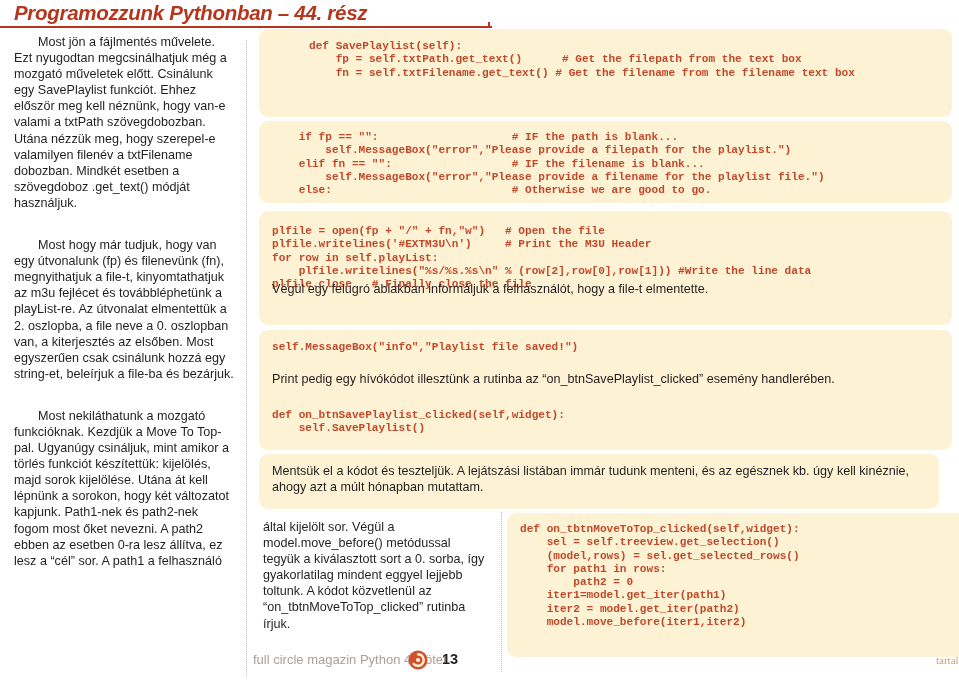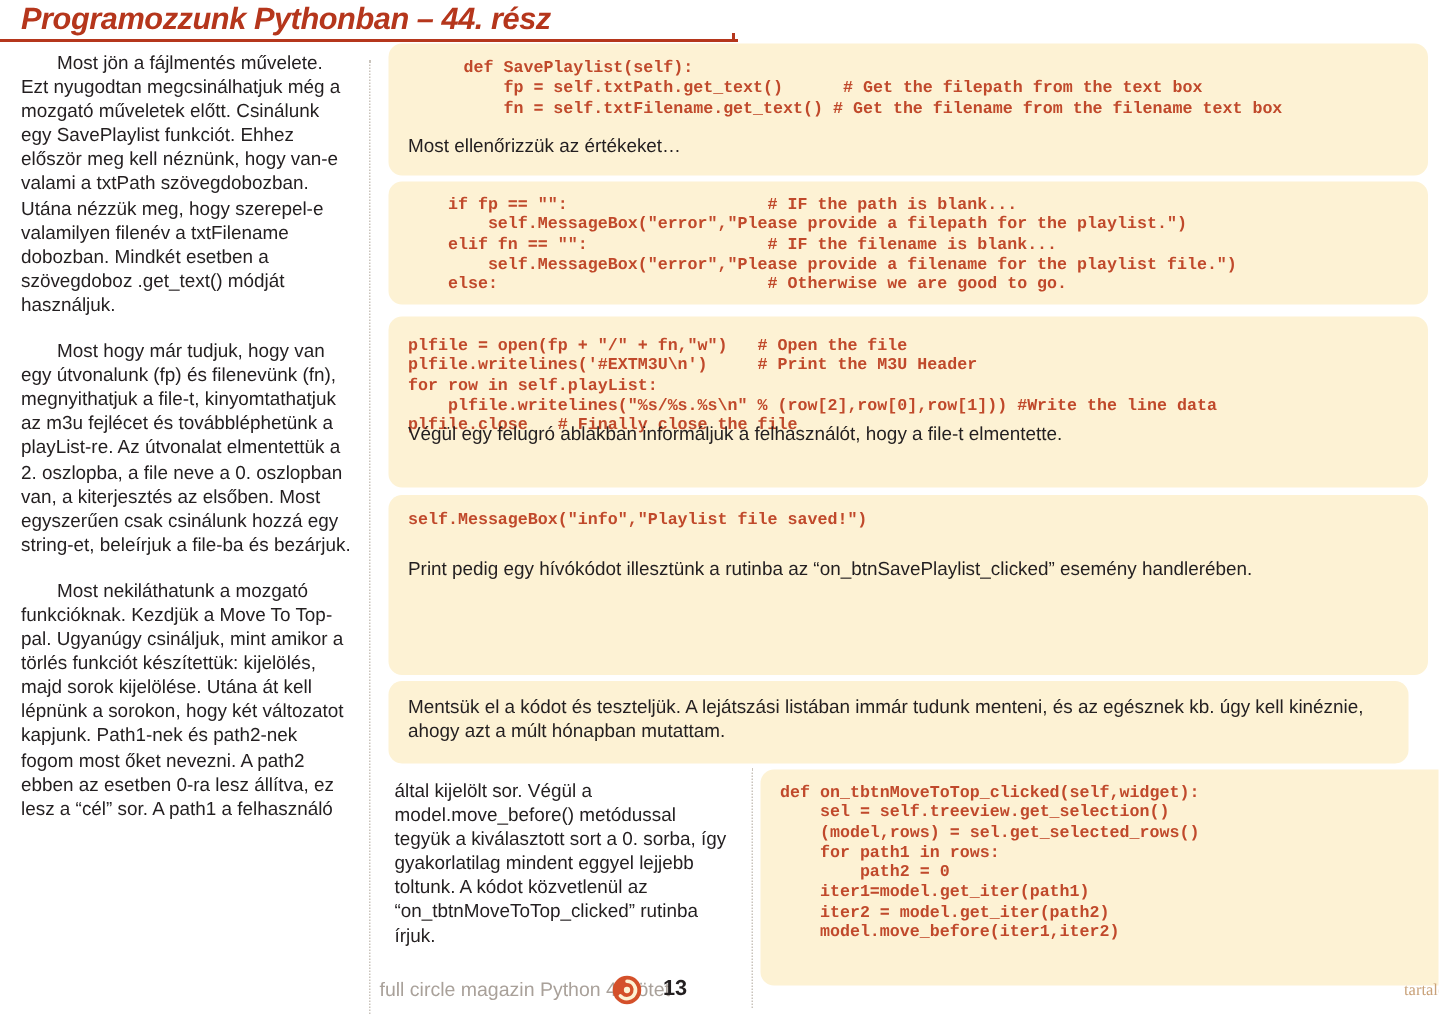--- a/index.html
+++ b/index.html
@@ -51,21 +51,21 @@
   .col-1 { left: 14px;  top: 34px;  width: 222px; }
 
   .body-text {
     font-size: 12.6px;
     line-height: 16.1px;
     color: #231f20;
     text-align: left;
   }
   .body-text p { margin: 0; }
   .body-text p.indent { text-indent: 24px; }
-  .body-text p.gap { margin-top: 15px; }
+  .body-text p.gap { margin-top: 26px; }
 
   
   .vrule {
     position: absolute;
     width: 1px;
     border-left: 1px dotted #c9c3bb;
   }
 
   
   .panel {
@@ -140,21 +140,20 @@
 <div class="col col-1 body-text">
   <p class="indent">Most jön a fájlmentés művelete. Ezt nyugodtan megcsinálhatjuk még a mozgató műveletek előtt. Csinálunk egy SavePlaylist funkciót. Ehhez először meg kell néznünk, hogy van-e valami a txtPath szövegdobozban. Utána nézzük meg, hogy szerepel-e valamilyen filenév a txtFilename dobozban. Mindkét esetben a szövegdoboz .get_text() módját használjuk.</p>
   <p class="indent gap">Most hogy már tudjuk, hogy van egy útvonalunk (fp) és filenevünk (fn), megnyithatjuk a file-t, kinyomtathatjuk az m3u fejlécet és továbbléphetünk a playList-re. Az útvonalat elmentettük a 2. oszlopba, a file neve a 0. oszlopban van, a kiterjesztés az elsőben. Most egyszerűen csak csinálunk hozzá egy string-et, beleírjuk a file-ba és bezárjuk.</p>
   <p class="indent gap">Most nekiláthatunk a mozgató funkcióknak. Kezdjük a Move To Top-pal. Ugyanúgy csináljuk, mint amikor a törlés funkciót készítettük: kijelölés, majd sorok kijelölése. Utána át kell lépnünk a sorokon, hogy két változatot kapjunk. Path1-nek és path2-nek fogom most őket nevezni. A path2 ebben az esetben 0-ra lesz állítva, ez lesz a “cél” sor. A path1 a felhasználó</p>
 </div>
 
 <div class="panel" style="left:259px; top:29px; width:693px; height:88px;">
   <div class="code" style="position:absolute; left:30px; top:11px;margin-left:20px;">def SavePlaylist(self):
     fp = self.txtPath.get_text()      # Get the filepath from the text box
     fn = self.txtFilename.get_text() # Get the filename from the filename text box</div>
-  <div class="panel-note" style="position:absolute; left:13px; top:60px;">Most ellenőrizzük az értékeket…</div>
 </div>
 
 <div class="panel" style="left:259px; top:121px; width:693px; height:82px;">
   <div class="code" style="position:absolute; left:13px; top:10px;">    if fp == "":                    # IF the path is blank...
         self.MessageBox("error","Please provide a filepath for the playlist.")
     elif fn == "":                  # IF the filename is blank...
         self.MessageBox("error","Please provide a filename for the playlist file.")
     else:                           # Otherwise we are good to go.</div>
 </div>
 
@@ -163,20 +162,22 @@
 plfile.writelines('#EXTM3U\n')     # Print the M3U Header
 for row in self.playList:
     plfile.writelines("%s/%s.%s\n" % (row[2],row[0],row[1])) #Write the line data
 plfile.close   # Finally close the file</div>
   <div class="panel-note" style="position:absolute; left:13px; top:70px;">Végül egy felugró ablakban informáljuk a felhasználót, hogy a file-t elmentette.</div>
 </div>
 
 <div class="panel" style="left:259px; top:330px; width:693px; height:120px;">
   <div class="code" style="position:absolute; left:13px; top:11px;">self.MessageBox("info","Playlist file saved!")</div>
   <div class="panel-note" style="position:absolute; left:13px; top:41px;">Print pedig egy hívókódot illesztünk a rutinba az “on_btnSavePlaylist_clicked” esemény handlerében.</div>
+  <div class="code" style="position:absolute; left:13px; top:79px;">def on_btnSavePlaylist_clicked(self,widget):
+    self.SavePlaylist()</div>
 </div>
 
 <div class="panel" style="left:259px; top:454px; width:680px; height:55px;">
   <div class="panel-note" style="position:absolute; left:13px; top:9px; width:666px;">Mentsük el a kódot és teszteljük. A lejátszási listában immár tudunk menteni, és az egésznek kb. úgy kell kinéznie, ahogy azt a múlt hónapban mutattam.</div>
 </div>
 
 <div class="col body-text" style="left:263px; top:519px; width:228px;">
   <p>által kijelölt sor. Végül a model.move_before() metódussal tegyük a kiválasztott sort a 0. sorba, így gyakorlatilag mindent eggyel lejjebb toltunk. A kódot közvetlenül az “on_tbtnMoveToTop_clicked” rutinba írjuk.</p>
 </div>
 

